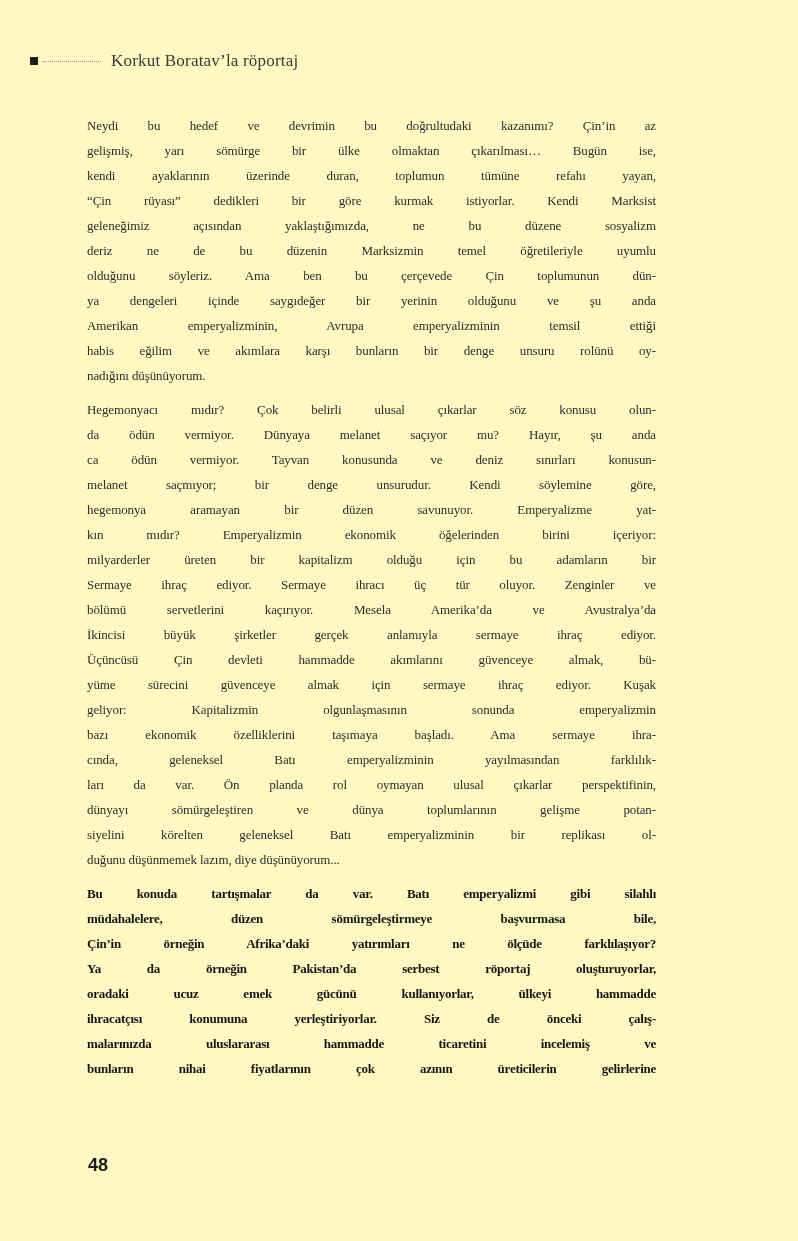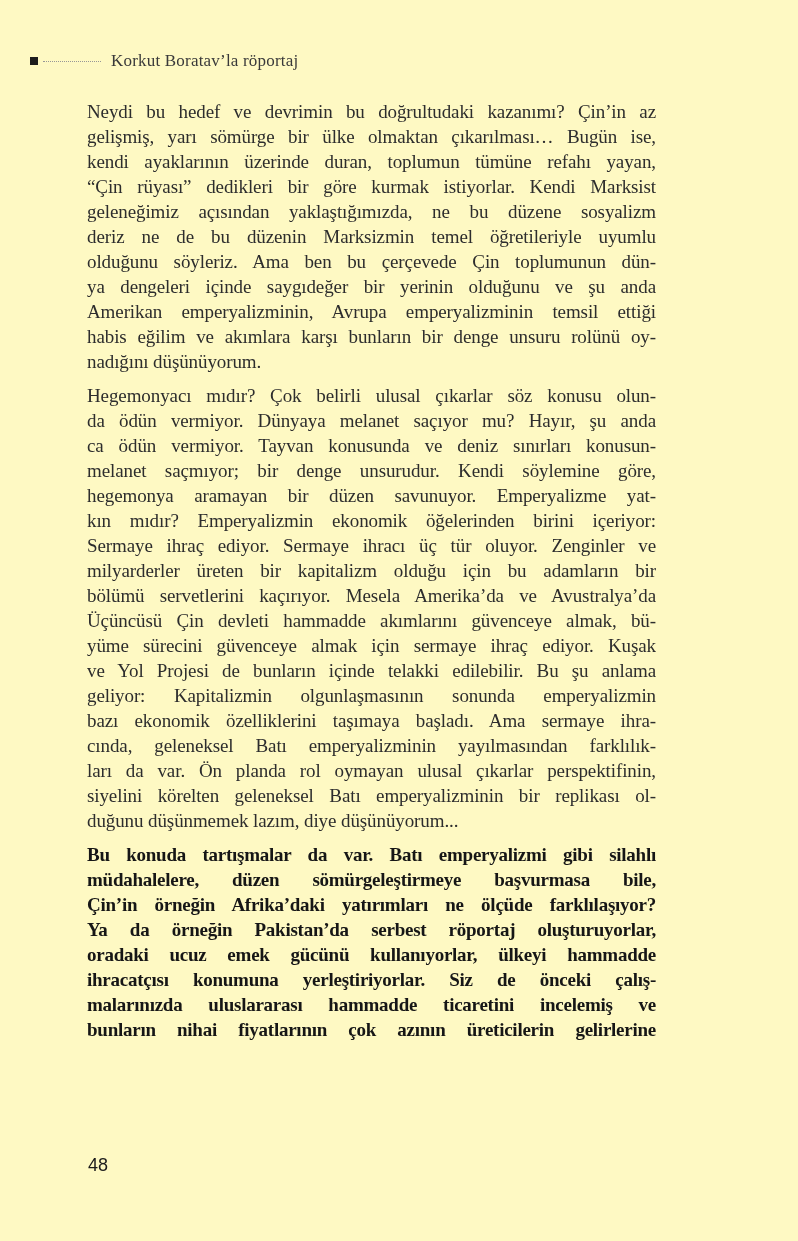--- a/index.html
+++ b/index.html
@@ -40,24 +40,24 @@
     font-size: 17px;
     color: #3a3a3a;
     letter-spacing: 0.2px;
     white-space: nowrap;
   }
 
   
   .text-block {
     position: absolute;
     left: 87px;
-    top: 99px;
+    top: 113px;
     width: 569px;
     font-family: "Liberation Serif", "DejaVu Serif", serif;
-    font-size: 19px;
+    font-size: 13px;
     color: #2d2d2d;
   }
   .para { margin: 0 0 9px 0; padding: 0; }
   .line {
     display: block;
     line-height: 25px;
     text-align: justify;
     text-align-last: justify;
     letter-spacing: -0.1px;
     white-space: normal;
@@ -68,21 +68,21 @@
     color: #161616;
     letter-spacing: -0.25px;
   }
 
   
   .page-number {
     position: absolute;
     left: 88px;
     top: 1155px;
     font-family: "Liberation Sans", "DejaVu Sans", sans-serif;
-    font-weight: normal;
+    font-weight: bold;
     font-size: 18px;
     color: #1b1b1b;
   }
 </style>
 </head>
 <body>
 
 <div class="page">
 
   <header class="running-head">
@@ -107,30 +107,31 @@
       <span class="line last">nadığını düşünüyorum.</span>
     </p>
 
     <p class="para regular">
       <span class="line">Hegemonyacı mıdır? Çok belirli ulusal çıkarlar söz konusu olun-</span>
       <span class="line">da ödün vermiyor. Dünyaya melanet saçıyor mu? Hayır, şu anda</span>
       <span class="line">ca ödün vermiyor. Tayvan konusunda ve deniz sınırları konusun-</span>
       <span class="line">melanet saçmıyor; bir denge unsurudur. Kendi söylemine göre,</span>
       <span class="line">hegemonya aramayan bir düzen savunuyor. Emperyalizme yat-</span>
       <span class="line">kın mıdır? Emperyalizmin ekonomik öğelerinden birini içeriyor:</span>
+      <span class="line">milyarderler üreten bir kapitalizm olduğu için bu adamların bir</span>
       <span class="line">Sermaye ihraç ediyor. Sermaye ihracı üç tür oluyor. Zenginler ve</span>
-      <span class="line">milyarderler üreten bir kapitalizm olduğu için bu adamların bir</span>
       <span class="line">bölümü servetlerini kaçırıyor. Mesela Amerika’da ve Avustralya’da</span>
+      <span class="line">İkincisi büyük şirketler gerçek anlamıyla sermaye ihraç ediyor.</span>
       <span class="line">Üçüncüsü Çin devleti hammadde akımlarını güvenceye almak, bü-</span>
       <span class="line">yüme sürecini güvenceye almak için sermaye ihraç ediyor. Kuşak</span>
-      <span class="line">ve Yol Projesi de bunların içinde telakki edilebilir. Bu şu anlama</span>
       <span class="line">geliyor: Kapitalizmin olgunlaşmasının sonunda emperyalizmin</span>
       <span class="line">bazı ekonomik özelliklerini taşımaya başladı. Ama sermaye ihra-</span>
       <span class="line">cında, geleneksel Batı emperyalizminin yayılmasından farklılık-</span>
       <span class="line">ları da var. Ön planda rol oymayan ulusal çıkarlar perspektifinin,</span>
+      <span class="line">dünyayı sömürgeleştiren ve dünya toplumlarının gelişme potan-</span>
       <span class="line">siyelini körelten geleneksel Batı emperyalizminin bir replikası ol-</span>
       <span class="line last">duğunu düşünmemek lazım, diye düşünüyorum...</span>
     </p>
 
     <p class="para bold">
       <span class="line">Bu konuda tartışmalar da var. Batı emperyalizmi gibi silahlı</span>
       <span class="line">müdahalelere, düzen sömürgeleştirmeye başvurmasa bile,</span>
       <span class="line">Çin’in örneğin Afrika’daki yatırımları ne ölçüde farklılaşıyor?</span>
       <span class="line">Ya da örneğin Pakistan’da serbest röportaj oluşturuyorlar,</span>
       <span class="line">oradaki ucuz emek gücünü kullanıyorlar, ülkeyi hammadde</span>

